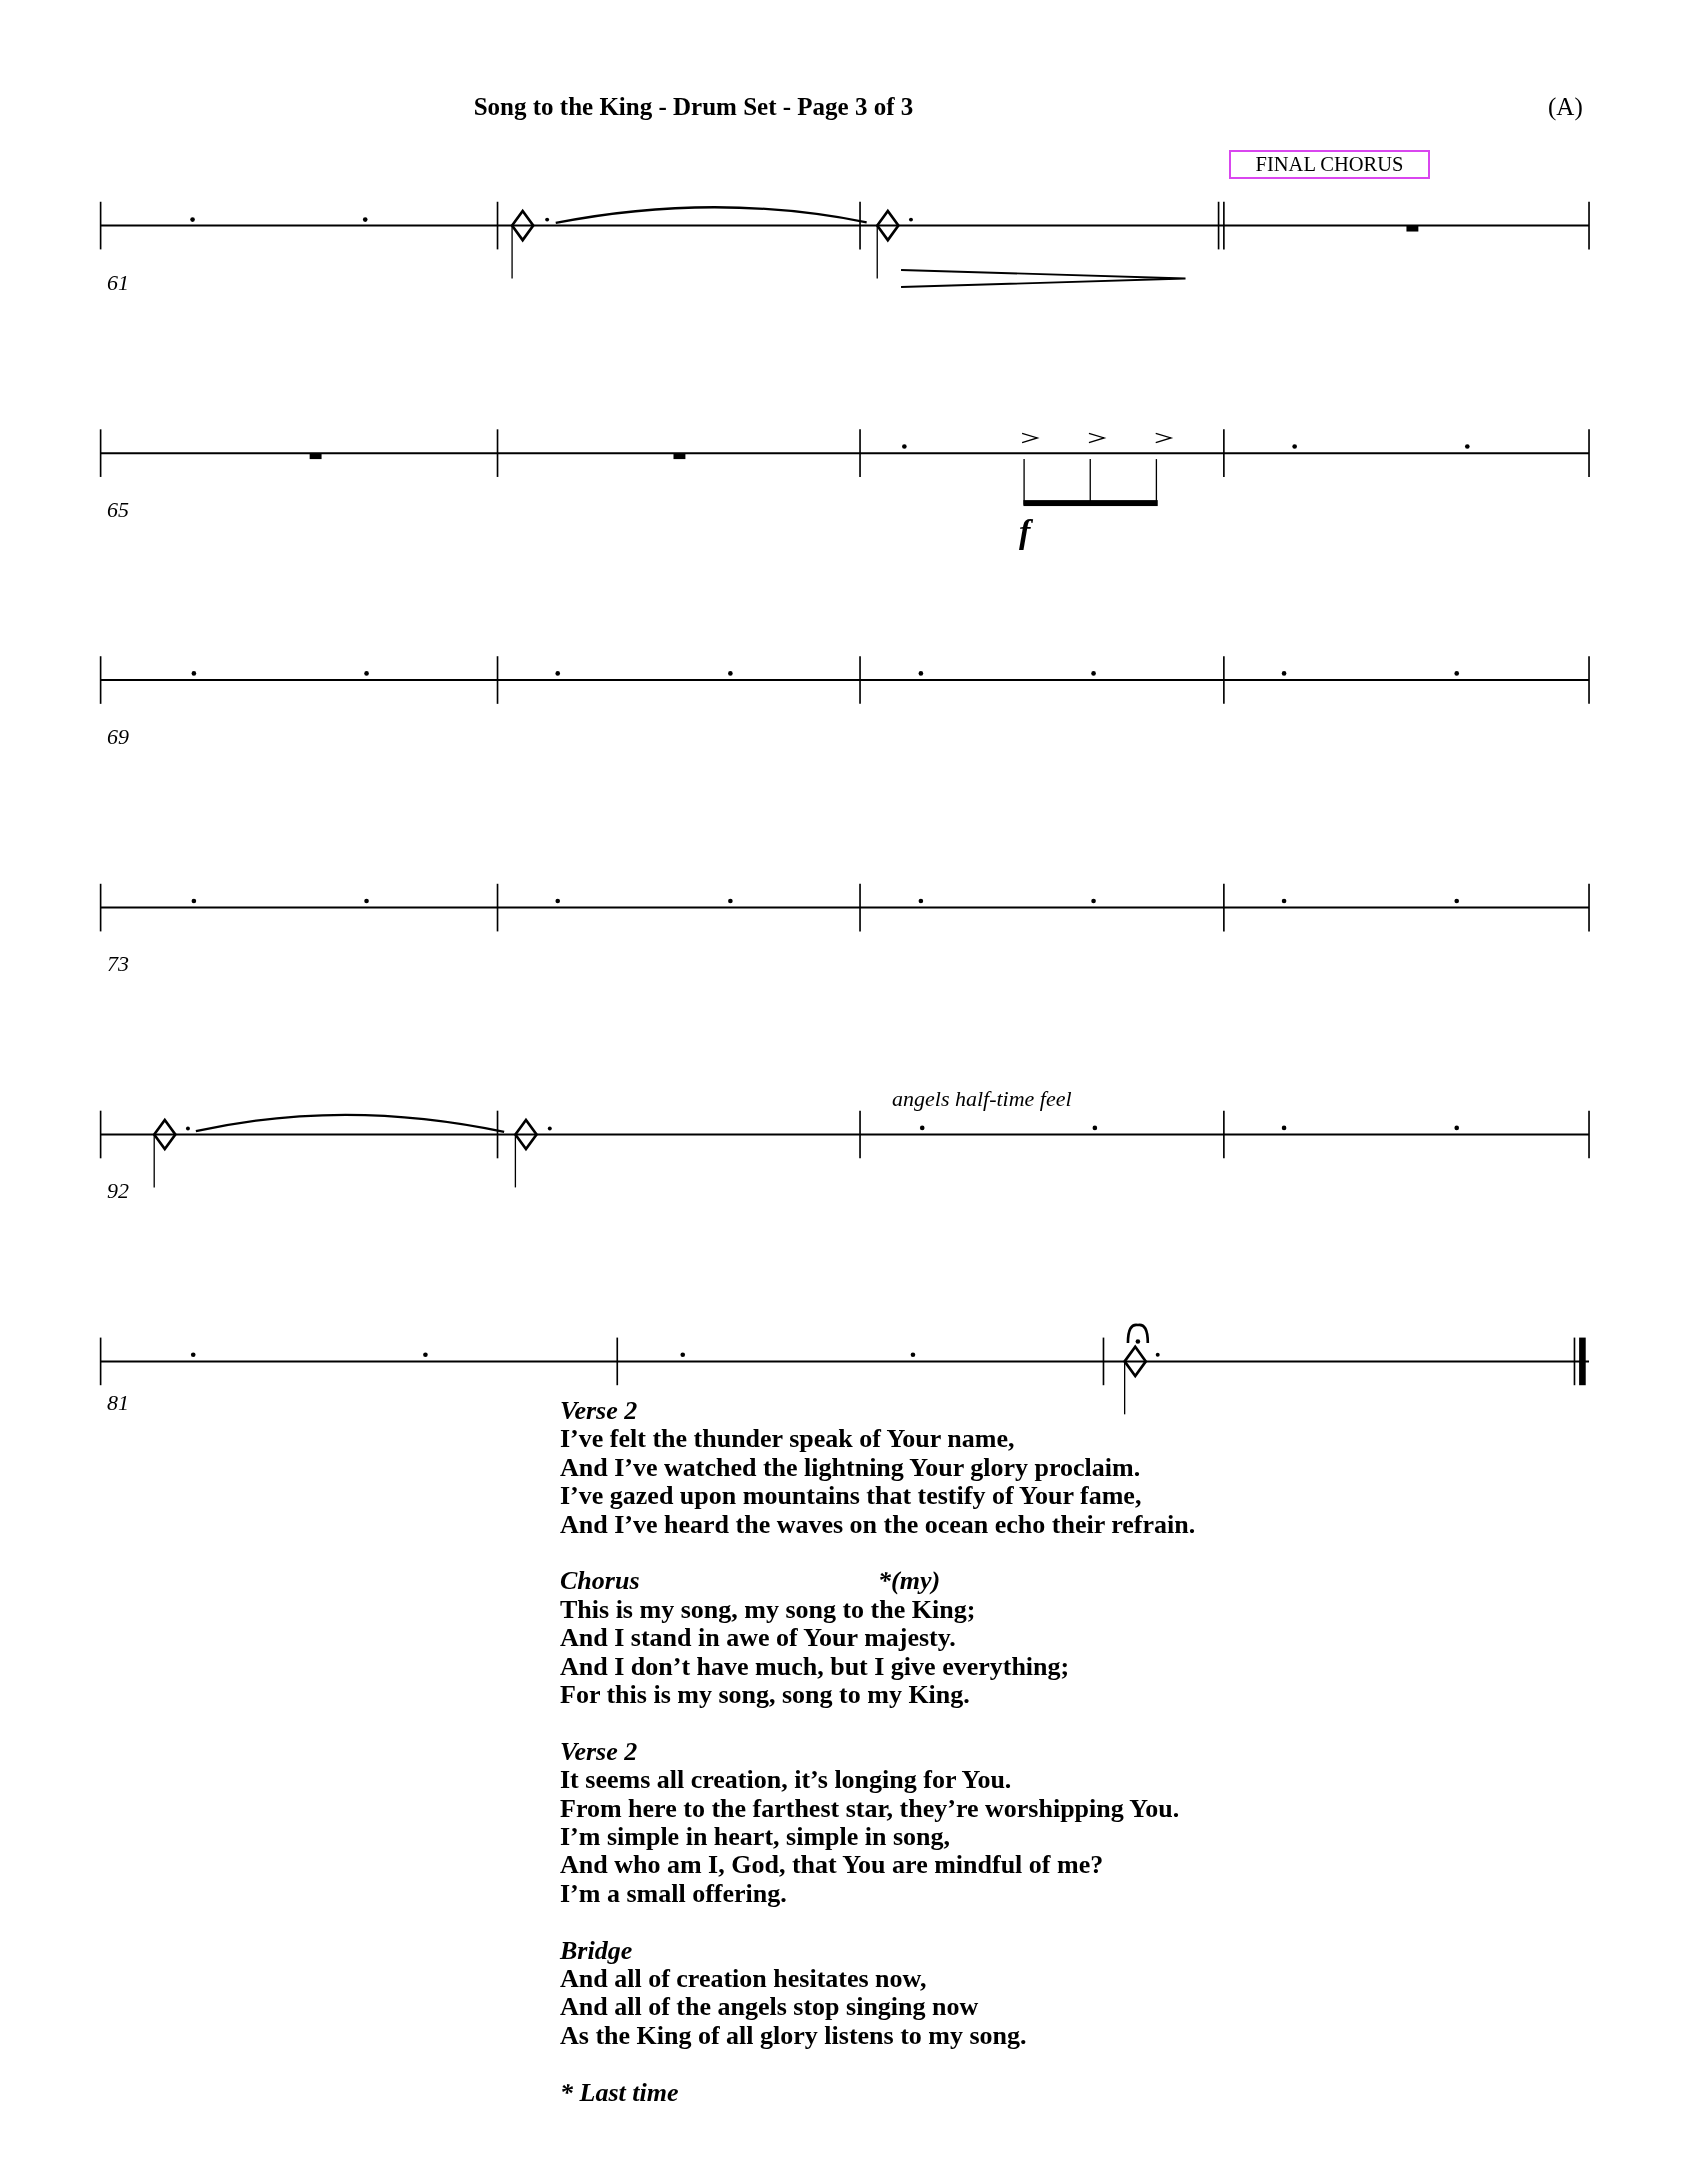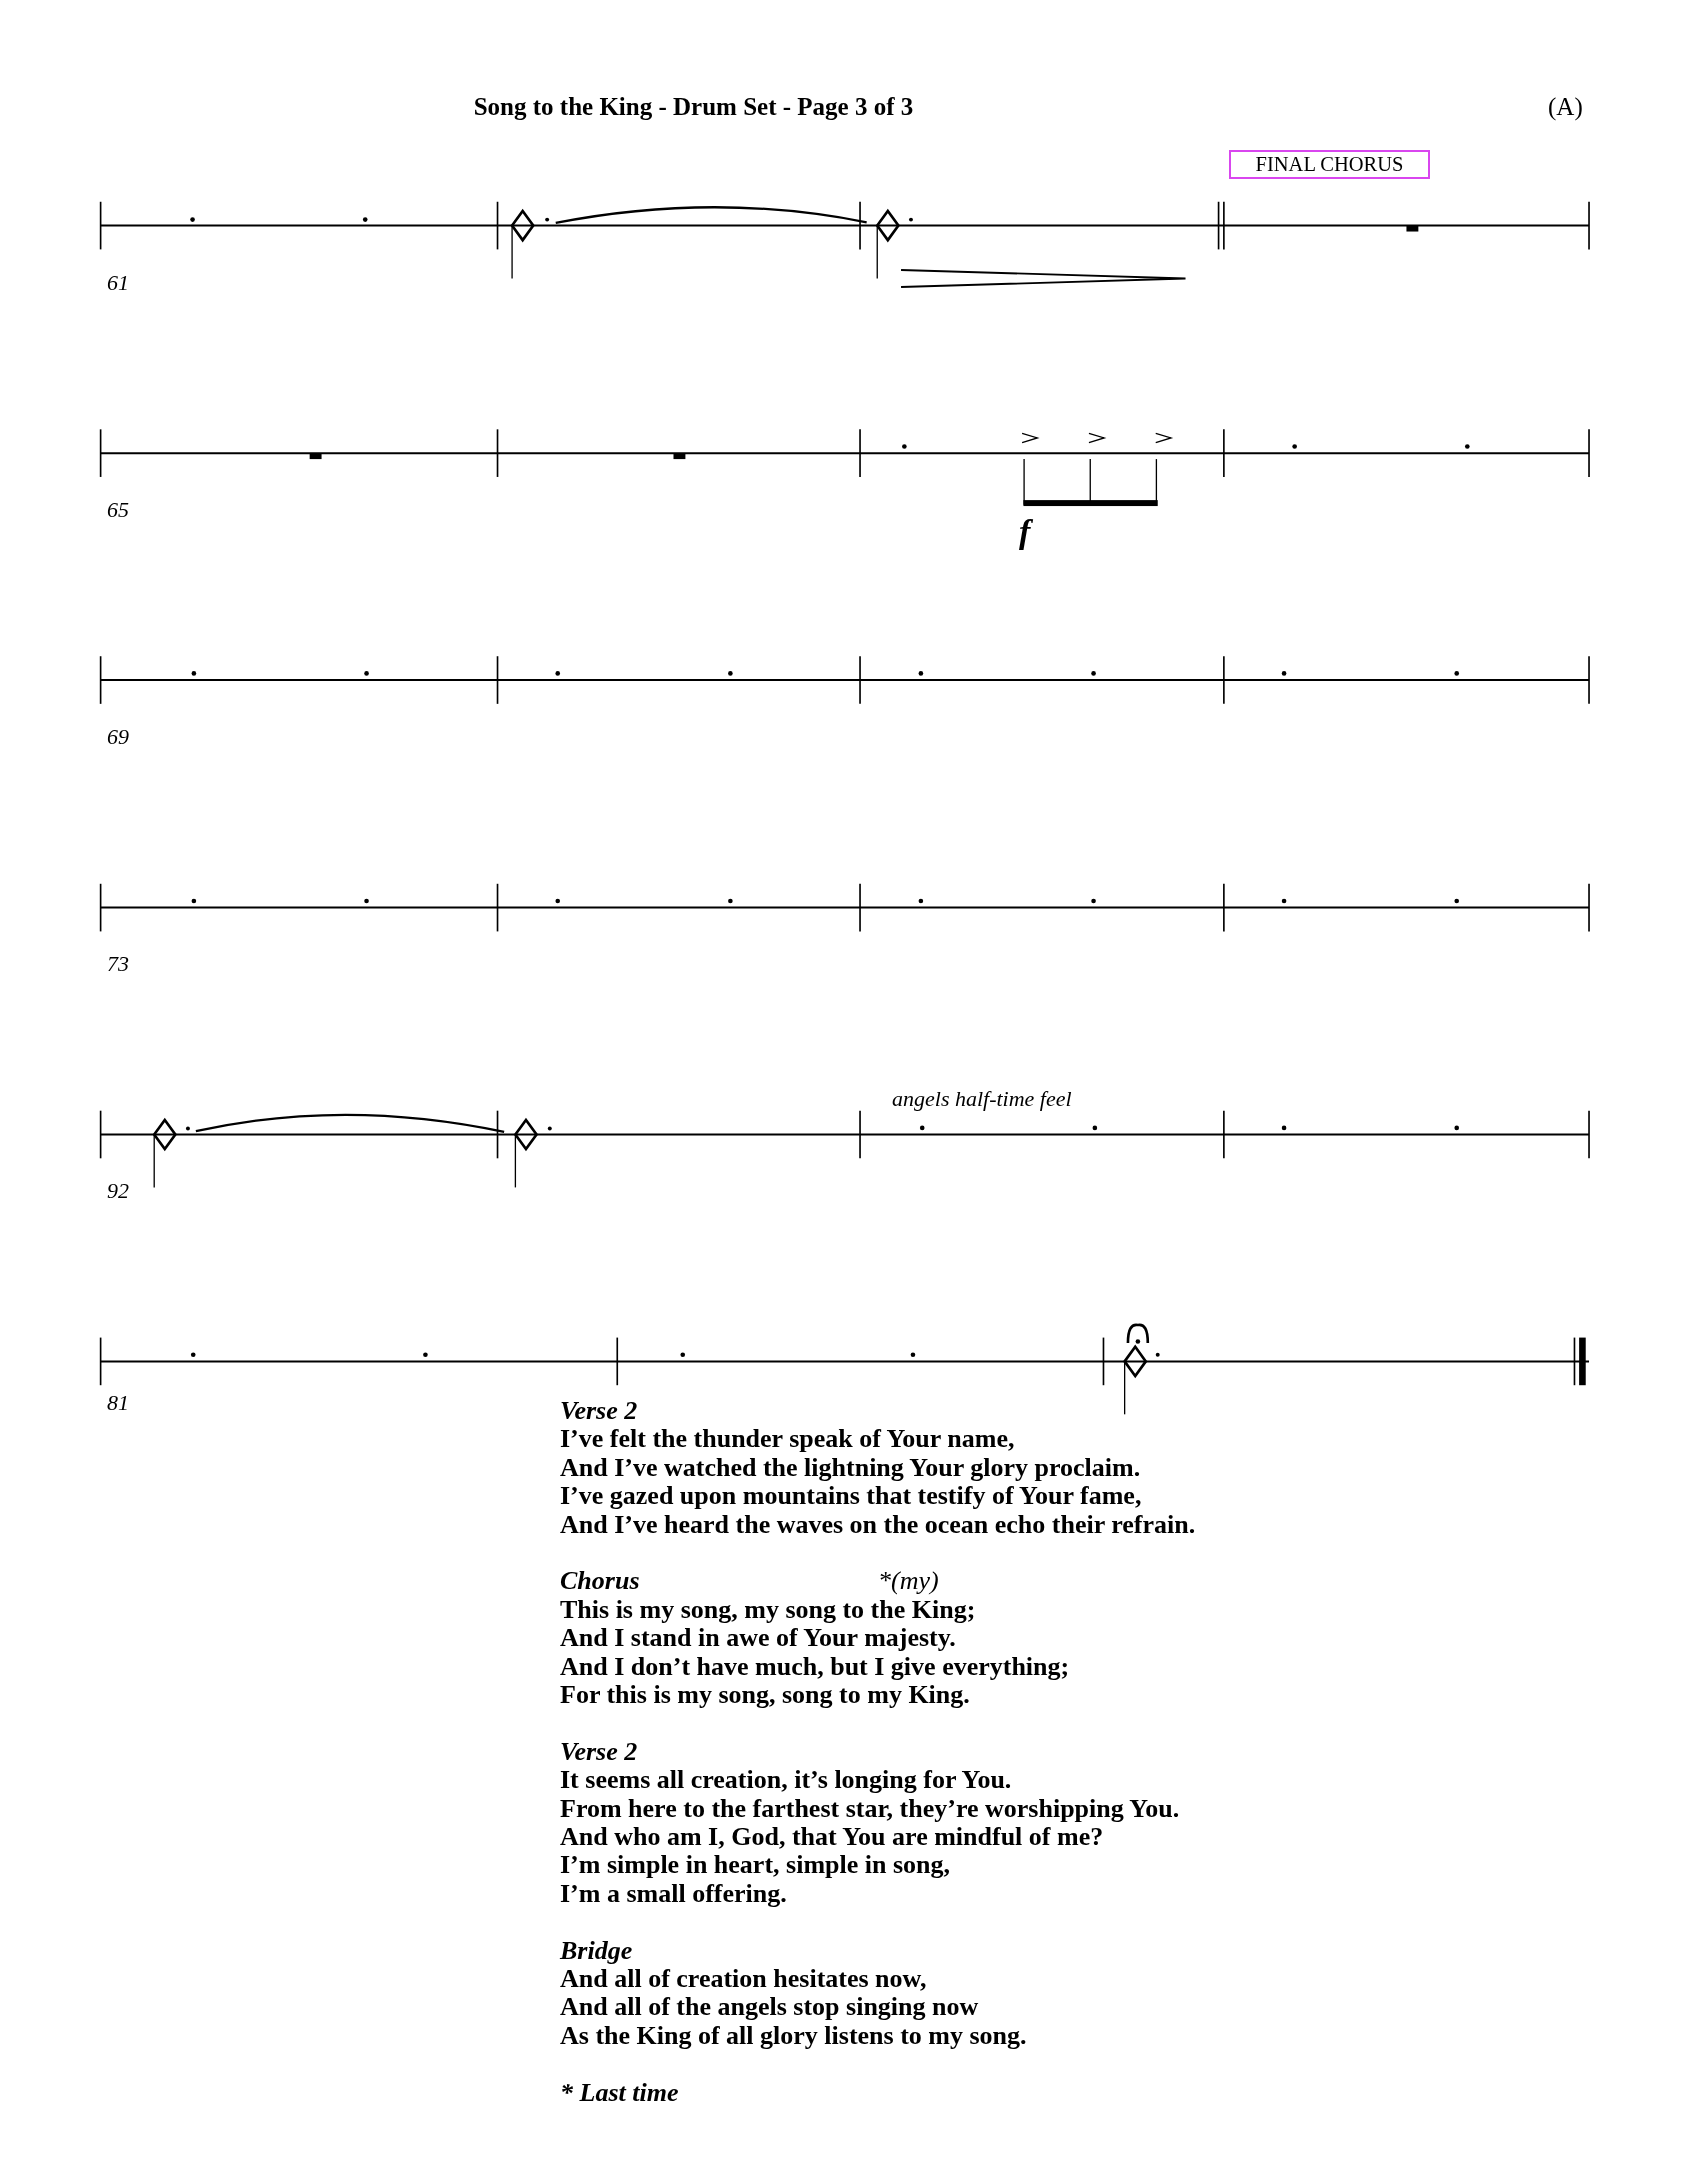--- a/index.html
+++ b/index.html
@@ -9,21 +9,21 @@
   .part-id { top:93px; left:1548px; font-size:25px; }
   .rehearsal { left:1229px; top:150px; width:197px; height:25px; border:2px solid #d946ef; font-size:20.5px; text-align:center; line-height:25px; box-sizing:content-box; }
   svg.score { position:absolute; left:0; top:0; }
   .mnum { font-style:italic; font-size:22px; }
   .expr { font-style:italic; font-size:22px; }
   .dyn { font-style:italic; font-weight:bold; font-size:34px; }
   .lyrics { left:560px; top:1397px; width:860px; }
   .lyr-block { margin-bottom:28.4px; }
   .lyr-head { font-style:italic; font-weight:bold; font-size:26px; line-height:28.4px; height:28.4px; position:relative; }
   .lyr-line { font-weight:bold; font-size:26px; line-height:28.4px; }
-  .lyr-note { position:absolute; left:318px; top:0; font-style:italic; font-weight:normal; }
+  .lyr-note { position:absolute; left:318px; top:0; font-style:italic; font-weight:bold; }
   .footnote { font-style:italic; font-weight:bold; font-size:26px; line-height:28.4px; }
 </style>
 </head>
 <body>
 
 <div class="abs title">Song to the King - Drum Set - Page 3 of 3</div>
 <div class="abs part-id">(A)</div>
 <div class="abs rehearsal">FINAL CHORUS</div>
 
 <svg class="score" width="1687" height="2183" viewBox="0 0 2550 3300">
@@ -180,22 +180,22 @@
     </div>
     <div class="lyr-line">This is my song, my song to the King;</div>
     <div class="lyr-line">And I stand in awe of Your majesty.</div>
     <div class="lyr-line">And I don’t have much, but I give everything;</div>
     <div class="lyr-line">For this is my song, song to my King.</div>
   </div>
   <div class="lyr-block">
     <div class="lyr-head">Verse 2</div>
     <div class="lyr-line">It seems all creation, it’s longing for You.</div>
     <div class="lyr-line">From here to the farthest star, they’re worshipping You.</div>
+    <div class="lyr-line">I’m simple in heart, simple in song,</div>
     <div class="lyr-line">And who am I, God, that You are mindful of me?</div>
-    <div class="lyr-line">I’m simple in heart, simple in song,</div>
     <div class="lyr-line">I’m a small offering.</div>
   </div>
   <div class="lyr-block">
     <div class="lyr-head">Bridge</div>
     <div class="lyr-line">And all of creation hesitates now,</div>
     <div class="lyr-line">And all of the angels stop singing now</div>
     <div class="lyr-line">As the King of all glory listens to my song.</div>
   </div>
   <div class="footnote">* Last time</div>
 </div>

